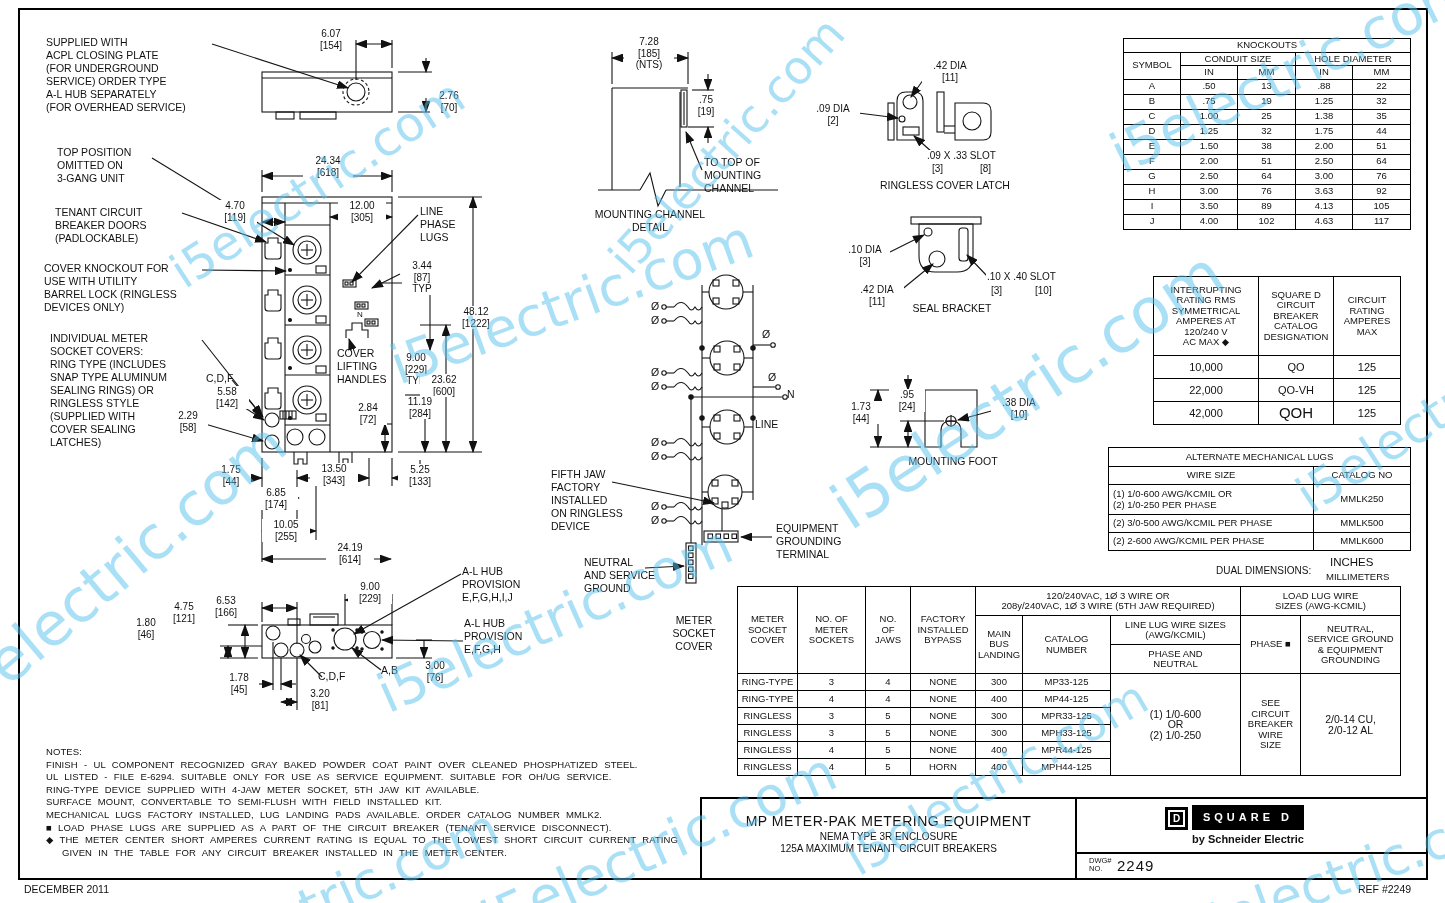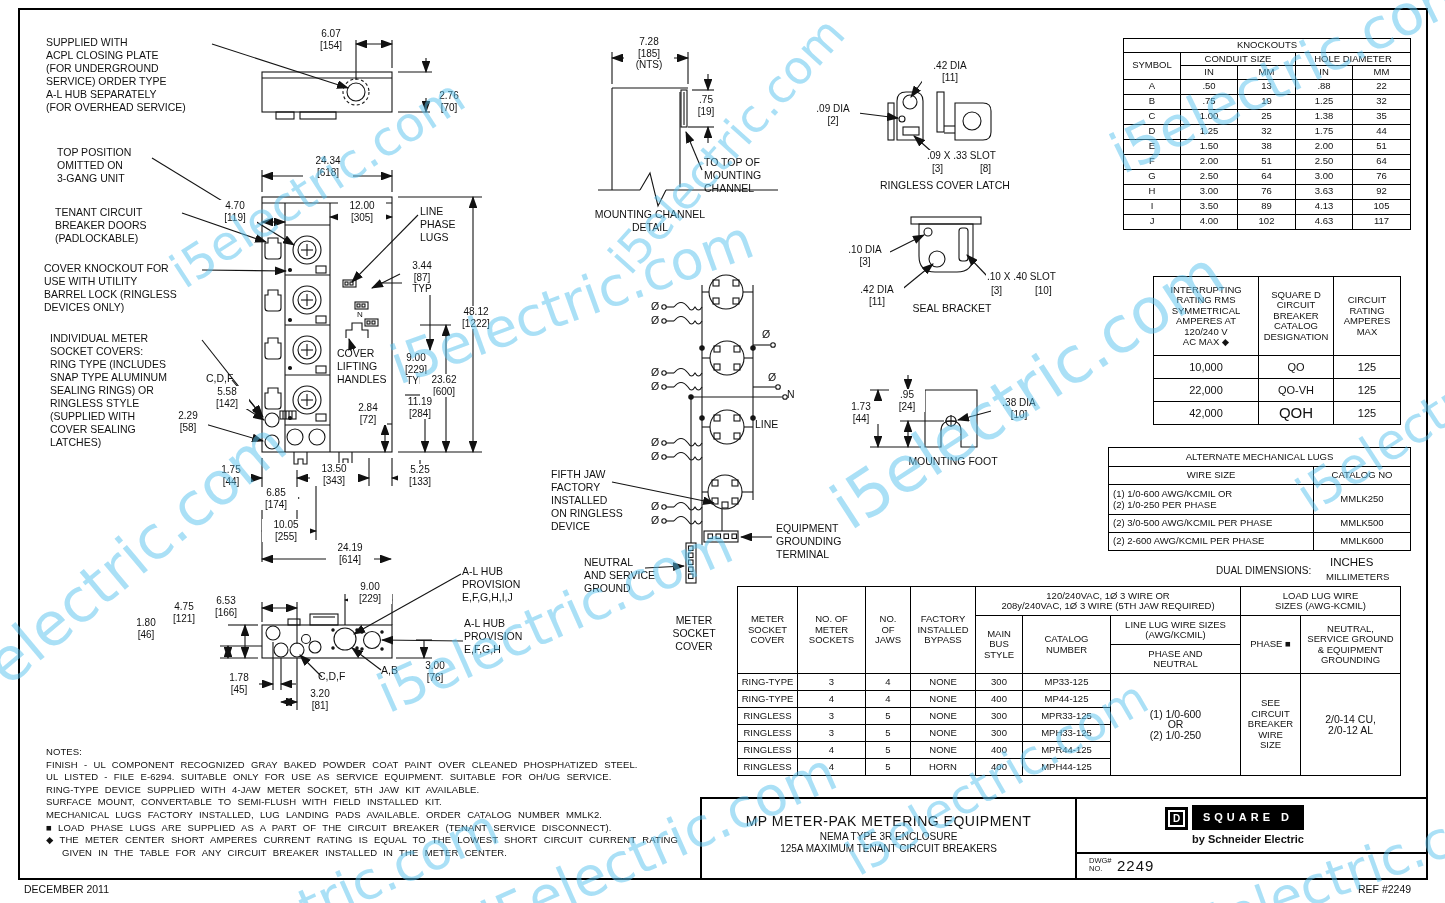--- a/index.html
+++ b/index.html
@@ -730,21 +730,21 @@
 INSTALLED
 BYPASS</th>
       <th colspan="3" class="pre" style="height:26px;">120/240VAC, 1Ø 3 WIRE OR
 208y/240VAC, 1Ø 3 WIRE (5TH JAW REQUIRED)</th>
       <th colspan="2" class="pre">LOAD LUG WIRE
 SIZES (AWG-KCMIL)</th>
     </tr>
     <tr>
       <th rowspan="2" class="pre">MAIN
 BUS
-STYLE</th>
+LANDING</th>
       <th rowspan="2" class="pre">CATALOG
 NUMBER</th>
       <th class="pre" style="height:26px;">LINE LUG WIRE SIZES
 (AWG/KCMIL)</th>
       <th rowspan="2" class="pre">PHASE ■</th>
       <th rowspan="2" class="pre">NEUTRAL,
 SERVICE GROUND
 &amp; EQUIPMENT
 GROUNDING</th>
     </tr>

